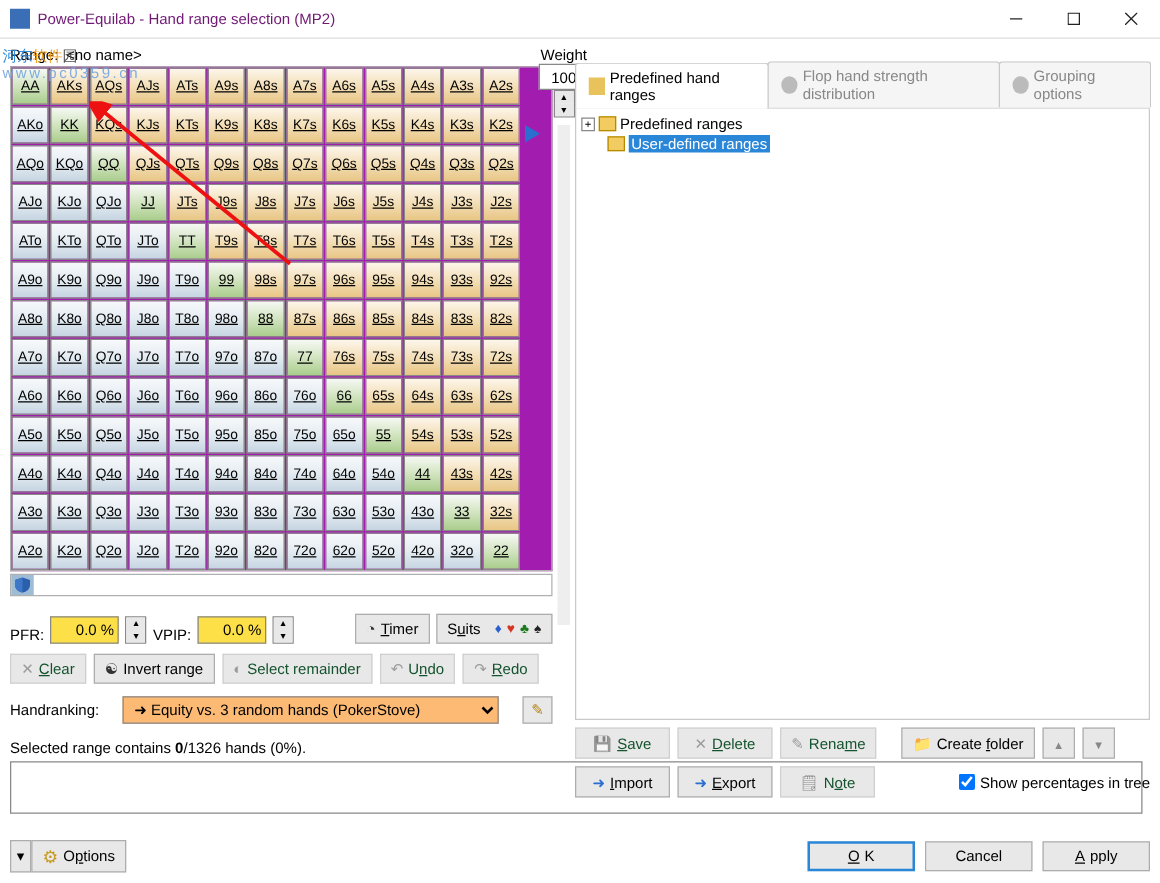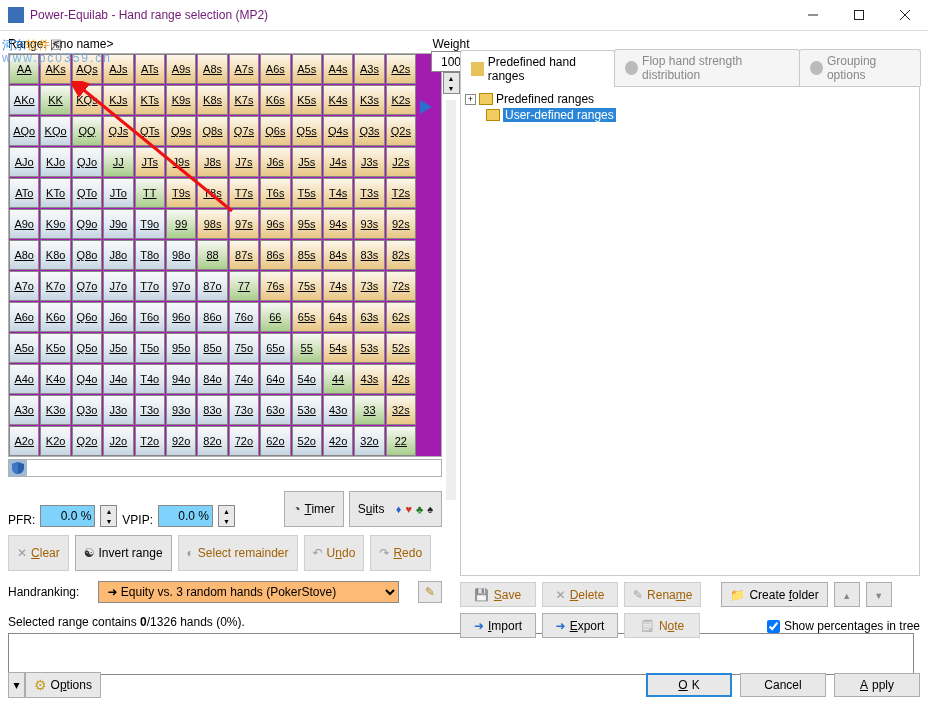--- a/index.html
+++ b/index.html
@@ -37,25 +37,25 @@
 .hand-cell.offsuit { background: linear-gradient(180deg, #f7f9fb 0%, #e4ecf2 50%, #c6d5e2 100%); }
 
 .weight-bar { margin-top: 2px; border: 1px solid #b0b0b0; height: 18px; display: flex; }
 .weight-bar .seg { width: 18px; border-right: 0px solid #d6dde4; display:flex; align-items:center; justify-content:center; }
 .weight-bar .seg.active { background: #9fbcd6; position:relative; }
 .weight-bar .seg.active svg { width:14px; height:14px; }
 
 
 .pct-row { display: flex; align-items: flex-end; gap: 5px; margin-top: 14px; }
 .pct-label { color: #000; }
-.pct-input { width: 55px; height: 22px; border: 1px solid #888; text-align: right; padding-right: 3px; background: #7dd3fc; }
+.pct-input { width: 55px; height: 22px; border: 1px solid #888; text-align: right; padding-right: 3px; background: #fde047; }
 .spinner-btns { display:flex; flex-direction:column; border:1px solid #888; }
 .spinner-btns div { width:15px; height:10px; background:#e8e8e8; display:flex; align-items:center; justify-content:center; font-size:7px; line-height:1; }
-.flat-btn { height: 36px; border: 1px solid #adadad; background: #e8e8e8; padding: 0 8px; display: inline-flex; align-items: center; gap: 4px; cursor: pointer; }
-.flat-btn.disabled { color: #a16207; border-color:#cfcfcf; }
+.flat-btn { height: 24px; border: 1px solid #adadad; background: #e8e8e8; padding: 0 8px; display: inline-flex; align-items: center; gap: 4px; cursor: pointer; }
+.flat-btn.disabled { color: #14532d; border-color:#cfcfcf; }
 .ul { text-decoration: underline; }
 
 .suit-glyph { font-size: 11px; }
 .diamond { color:#2a5fd0; }
 .heart { color:#d63322; }
 .club { color:#1b7a1b; }
 .spade { color:#222; }
 
 
 .action-row { display:flex; gap:6px; margin-top:8px; flex-wrap:wrap; }
@@ -85,21 +85,21 @@
 .tree-area { border:1px solid #c9c9c9; border-top:0; height:489px; background:#fff; padding:4px; overflow:auto; }
 .tree-row { display:flex; align-items:center; gap:3px; padding:1px 0; }
 .tree-row .pm { width:11px; height:11px; border:1px solid #888; display:flex; align-items:center; justify-content:center; font-size:9px; line-height:1; background:#fff; }
 .tree-row .folder-ico { width:14px; height:12px; background:#f2cb61; border:1px solid #b58a00; }
 .tree-row.selected .node-label { background:#2a86d6; color:#fff; padding:0 2px; }
 .tree-indent { width:18px; display:inline-block; }
 
 
 .right-btn-row { display:flex; gap:6px; margin-top:6px; align-items:center; }
 .right-btn-row .flat-btn { min-width:76px; justify-content:center; height:25px; }
-.cb { display:flex; align-items:flex-end; gap:4px; margin-left:auto; }
+.cb { display:flex; align-items:flex-start; gap:4px; margin-left:auto; }
 
 
 .footer { position:absolute; bottom:8px; left:8px; right:8px; display:flex; align-items:center; }
 .footer .split-meta { width:17px; height:26px; border:1px solid #adadad; background:#e8e8e8; display:flex; align-items:center; justify-content:center; }
 .footer .opt-btn { height:26px; }
 .footer .right-buttons { margin-left:auto; display:flex; gap:8px; }
 .footer .right-buttons .flat-btn { min-width:86px; justify-content:center; height:24px; }
 .footer .right-buttons .flat-btn.primary { border:2px solid #2a86d6; }
 
 

